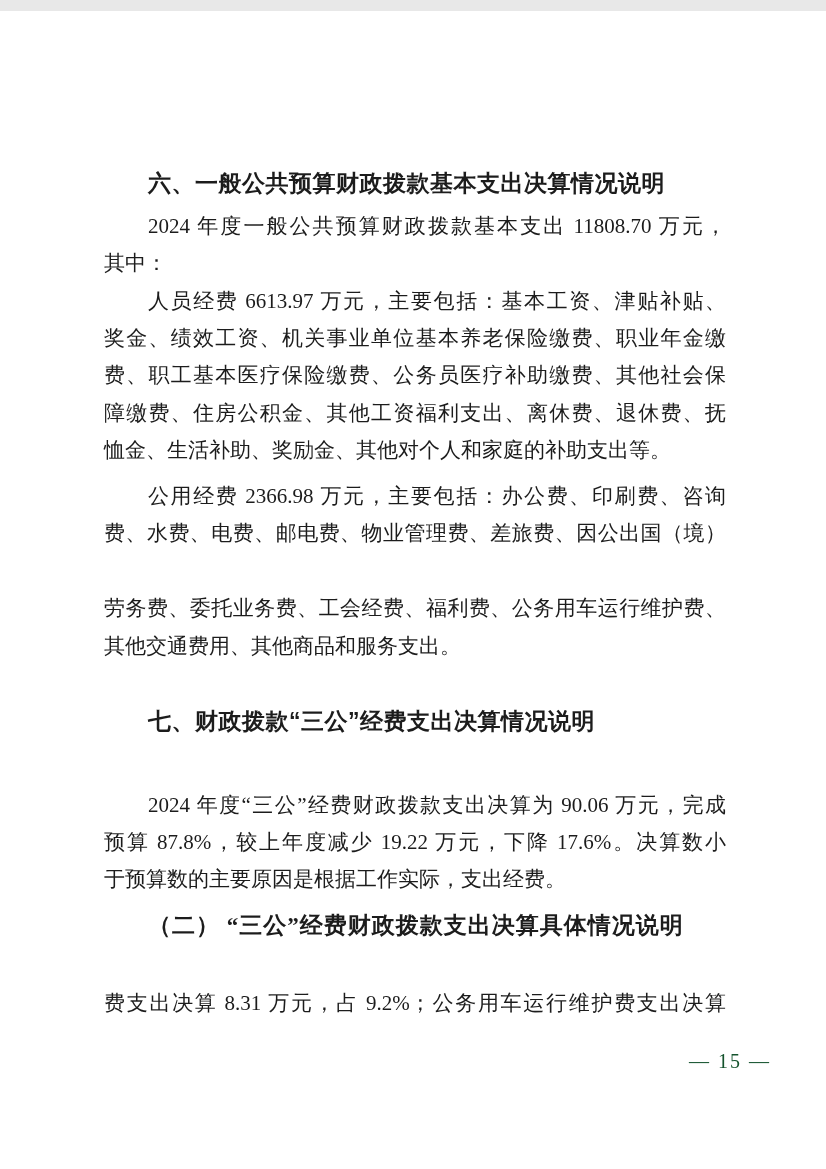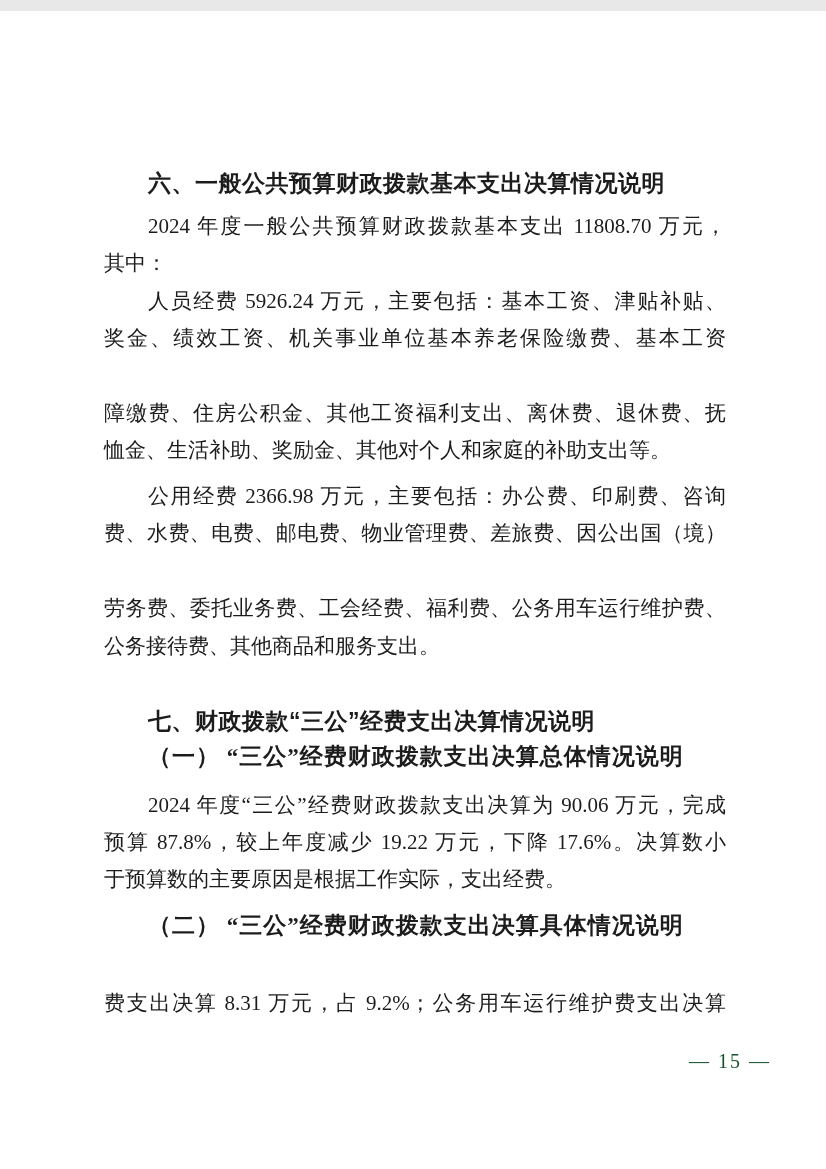--- a/index.html
+++ b/index.html
@@ -64,33 +64,33 @@
 </head>
 <body>
 
 <div class="page">
 
   <div class="ln head ind" style="top:153px">六、一般公共预算财政拨款基本支出决算情况说明</div>
 
   <div class="ln ind fill" style="top:196px">2024 年度一般公共预算财政拨款基本支出 11808.70 万元，</div>
   <div class="ln" style="top:233px">其中：</div>
 
-  <div class="ln ind fill" style="top:271px">人员经费 5926.24 万元，主要包括：基本工资、津贴补贴、</div>
-  <div class="ln fill" style="top:308px">奖金、绩效工资、机关事业单位基本养老保险缴费、基本工资</div>
+  <div class="ln ind fill" style="top:271px">人员经费 6613.97 万元，主要包括：基本工资、津贴补贴、</div>
+  <div class="ln fill" style="top:308px">奖金、绩效工资、机关事业单位基本养老保险缴费、职业年金缴</div>
+  <div class="ln fill" style="top:345px">费、职工基本医疗保险缴费、公务员医疗补助缴费、其他社会保</div>
   <div class="ln fill" style="top:383px">障缴费、住房公积金、其他工资福利支出、离休费、退休费、抚</div>
   <div class="ln" style="top:420px">恤金、生活补助、奖励金、其他对个人和家庭的补助支出等。</div>
 
   <div class="ln ind fill" style="top:466px">公用经费 2366.98 万元，主要包括：办公费、印刷费、咨询</div>
   <div class="ln fill" style="top:503px">费、水费、电费、邮电费、物业管理费、差旅费、因公出国（境）</div>
   <div class="ln fill" style="top:578px">劳务费、委托业务费、工会经费、福利费、公务用车运行维护费、</div>
-  <div class="ln" style="top:616px">公务接待费、其他商品和服务支出。</div>
+  <div class="ln" style="top:616px">其他交通费用、其他商品和服务支出。</div>
 
   <div class="ln head ind" style="top:691px">七、财政拨款“三公”经费支出决算情况说明</div>
 
-  <div class="ln subhead ind" style="top:727px">（一） “三公”经费财政拨款支出决算总体情况说明</div>
 
   <div class="ln ind fill" style="top:775px">2024 年度“三公”经费财政拨款支出决算为 90.06 万元，完成</div>
   <div class="ln fill" style="top:812px">预算 87.8%，较上年度减少 19.22 万元，下降 17.6%。决算数小</div>
   <div class="ln" style="top:849px">于预算数的主要原因是根据工作实际，支出经费。</div>
 
   <div class="ln subhead ind" style="top:896px">（二） “三公”经费财政拨款支出决算具体情况说明</div>
 
   <div class="ln fill" style="top:973px">费支出决算 8.31 万元，占 9.2%；公务用车运行维护费支出决算</div>
 
   <div class="page-number">— 15 —</div>

